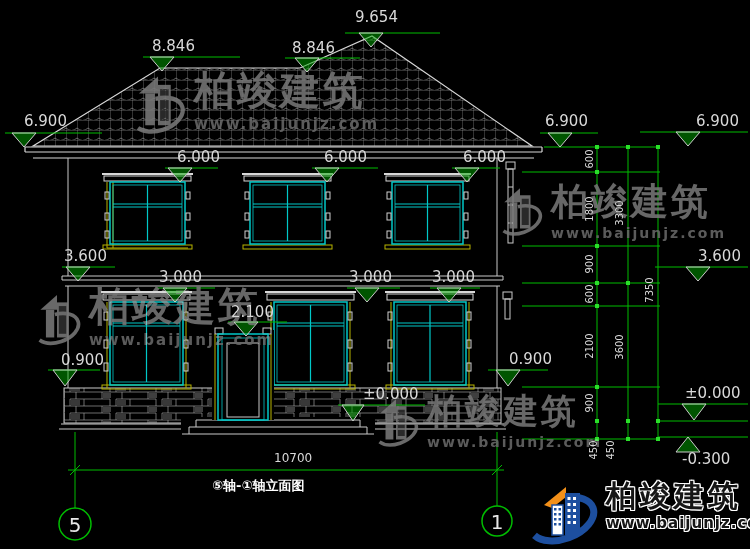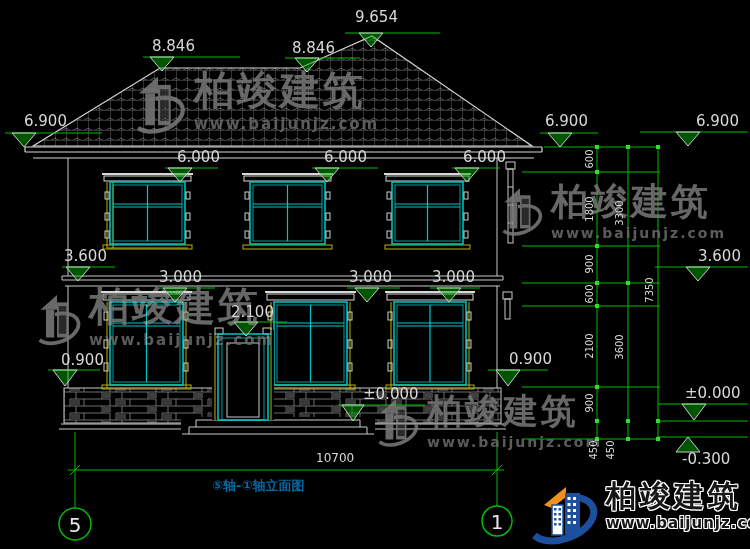--- a/index.html
+++ b/index.html
@@ -1,24 +1,24 @@
 <!DOCTYPE html>
 <html><head>
 <meta charset="utf-8">
 <style>
   html,body{margin:0;padding:0;background:#000;}
   .canvas{position:relative;width:750px;height:549px;background:#000;overflow:hidden;
           font-family:"DejaVu Sans",sans-serif;}
   svg{display:block;}
   #drawing{position:absolute;left:0;top:0;}
   .lbl{position:absolute;color:#d9d9d9;font-size:15px;line-height:1;white-space:nowrap;}
-  .lbl.dim{font-size:12px;margin-left:42px;}
+  .lbl.dim{font-size:12px;}
   .vlbl{position:absolute;width:40px;height:12px;color:#d9d9d9;font-size:10px;line-height:12px;
         text-align:center;transform:rotate(-90deg);white-space:nowrap;}
-  .title{position:absolute;color:#0369a1;font-size:13px;font-weight:bold;white-space:nowrap;}
+  .title{position:absolute;color:#ffffff;font-size:13px;font-weight:bold;white-space:nowrap;}
   .axisnum{position:absolute;width:32px;text-align:center;color:#e8e8e8;font-size:20px;}
   .wm{position:absolute;display:flex;align-items:flex-start;gap:8px;mix-blend-mode:lighten;opacity:.88;}
   .wm-brand{font-weight:bold;color:#757575;line-height:1;letter-spacing:3px;}
   .wm-url{font-weight:bold;color:#686868;letter-spacing:2px;margin-top:5px;}
   .brandlogo{position:absolute;left:524px;top:481px;display:flex;align-items:flex-start;gap:2px;}
   .logo-brand{font-size:30px;font-weight:bold;letter-spacing:4px;color:#161616;line-height:1;
     text-shadow:-1px -1px 0 #fff,1px -1px 0 #fff,-1px 1px 0 #fff,1px 1px 0 #fff,0 -1px 0 #fff,0 1px 0 #fff,-1px 0 0 #fff,1px 0 0 #fff;}
   .logo-url{font-size:15px;font-weight:bold;letter-spacing:1px;color:#161616;margin-top:3px;
     text-shadow:-1px -1px 0 #fff,1px -1px 0 #fff,-1px 1px 0 #fff,1px 1px 0 #fff,0 -1px 0 #fff,0 1px 0 #fff,-1px 0 0 #fff,1px 0 0 #fff;}
 </style>

